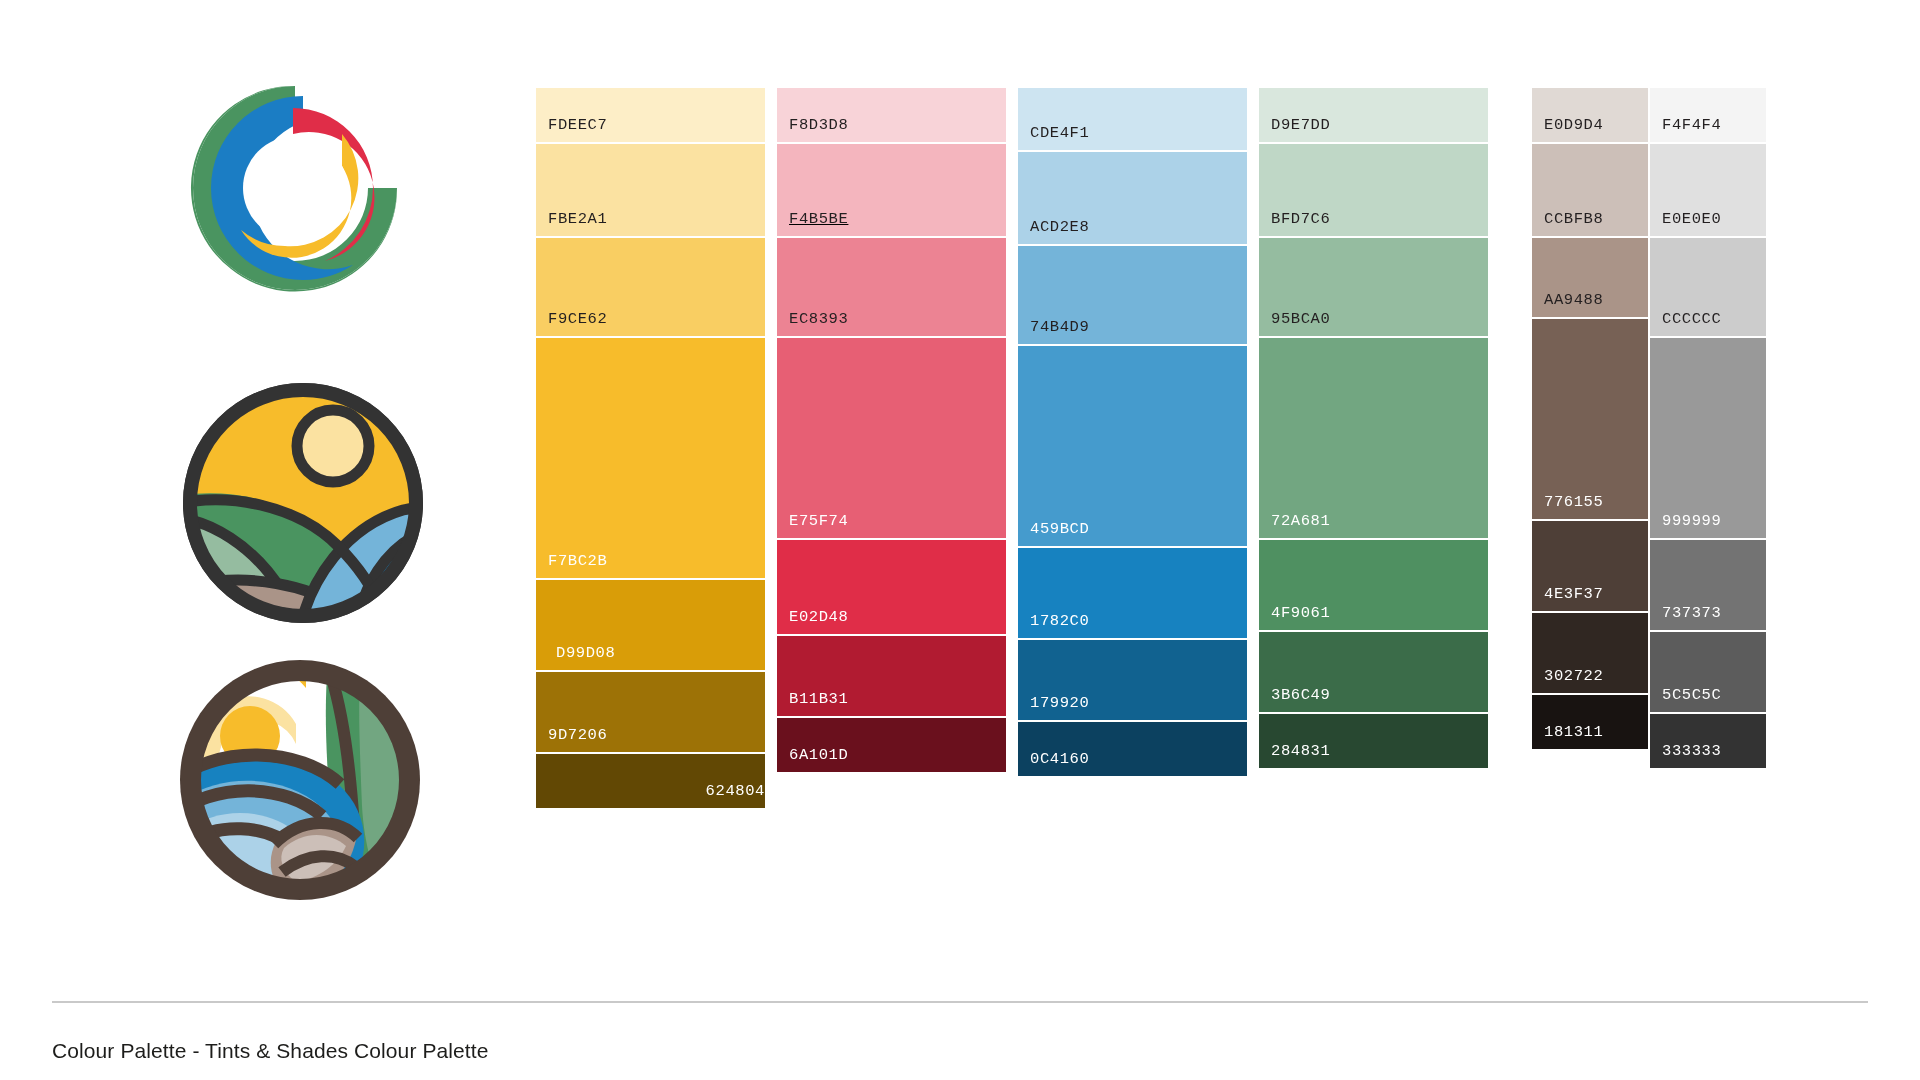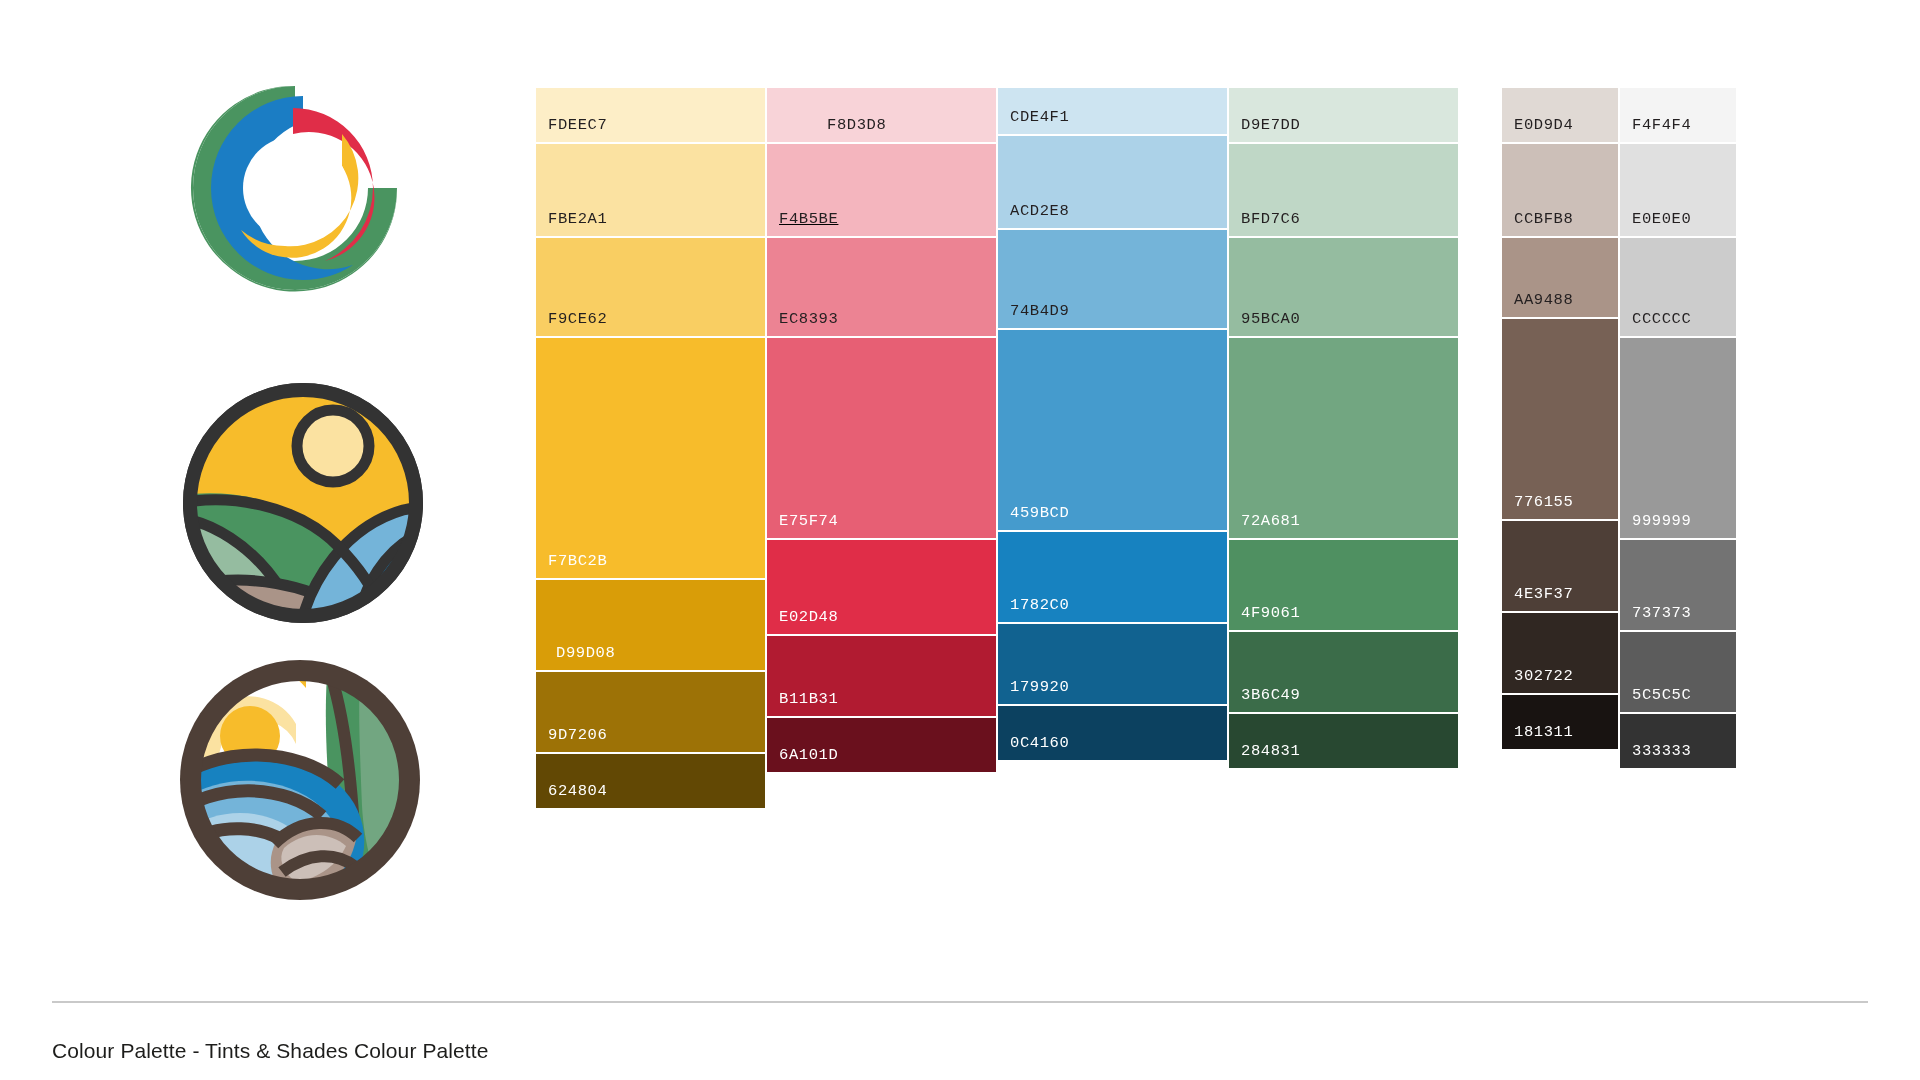--- a/index.html
+++ b/index.html
@@ -14,21 +14,21 @@
   
   .logo-col { position: absolute; left: 0; top: 0; width: 430px; height: 960px; }
   .logo { position: absolute; }
   #logo-swirl { left: 185px; top: 78px;  width: 220px; height: 220px; }
   #logo-circle-a { left: 178px; top: 378px; width: 250px; height: 250px; }
   #logo-circle-b { left: 178px; top: 658px; width: 245px; height: 245px; }
 
   
   .palette { position: absolute; left: 536px; top: 88px; display: flex; gap: 0; }
   .group { display: flex; }
-  .group.main { gap: 0; }
+  .group.main { gap: 10px; }
   .gap { width: 42px; }
   .col { display: flex; flex-direction: column; }
   .col.wide { width: 231px; }
   .col.narrow { width: 118px; }
   .swatch {
     position: relative;
     border-right: 2px solid #fff;
     border-bottom: 2px solid #fff;
     display: flex;
     align-items: flex-end;
@@ -161,27 +161,27 @@
           </div>
         <div class="swatch" style="background: rgb(247, 188, 43); height: 242px;">
             <span class="hex light">F7BC2B</span>
           </div>
         <div class="swatch" style="background: rgb(217, 157, 8); height: 92px; padding-left: 8px;">
             <span class="hex light">D99D08</span>
           </div>
         <div class="swatch" style="background: rgb(157, 114, 6); height: 82px;">
             <span class="hex light">9D7206</span>
           </div>
-        <div class="swatch" style="background: rgb(98, 72, 4); height: 56px;">
+        <div class="swatch" style="background: rgb(98, 72, 4); height: 56px; justify-content: flex-end;">
             <span class="hex light">624804</span>
           </div>
       </div>
 
       <div class="col wide">
-        <div class="swatch" style="background: rgb(248, 211, 216); height: 56px; padding-left: 48px;">
+        <div class="swatch" style="background: rgb(248, 211, 216); height: 56px;">
             <span class="hex dark">F8D3D8</span>
           </div>
         <div class="swatch" style="background: rgb(244, 181, 190); height: 94px; text-decoration: underline;">
             <span class="hex dark">F4B5BE</span>
           </div>
         <div class="swatch" style="background: rgb(236, 131, 147); height: 100px;">
             <span class="hex dark">EC8393</span>
           </div>
         <div class="swatch" style="background: rgb(231, 95, 116); height: 202px;">
             <span class="hex light">E75F74</span>
@@ -191,21 +191,21 @@
           </div>
         <div class="swatch" style="background: rgb(177, 27, 49); height: 82px;">
             <span class="hex light">B11B31</span>
           </div>
         <div class="swatch" style="background: rgb(106, 16, 29); height: 56px;">
             <span class="hex light">6A101D</span>
           </div>
       </div>
 
       <div class="col wide">
-        <div class="swatch" style="background: rgb(205, 228, 241); height: 48px;">
+        <div class="swatch" style="background: rgb(205, 228, 241); height: 64px;">
             <span class="hex dark">CDE4F1</span>
           </div>
         <div class="swatch" style="background: rgb(172, 210, 232); height: 94px;">
             <span class="hex dark">ACD2E8</span>
           </div>
         <div class="swatch" style="background: rgb(116, 180, 217); height: 100px;">
             <span class="hex dark">74B4D9</span>
           </div>
         <div class="swatch" style="background: rgb(69, 155, 205); height: 202px;">
             <span class="hex light">459BCD</span>

